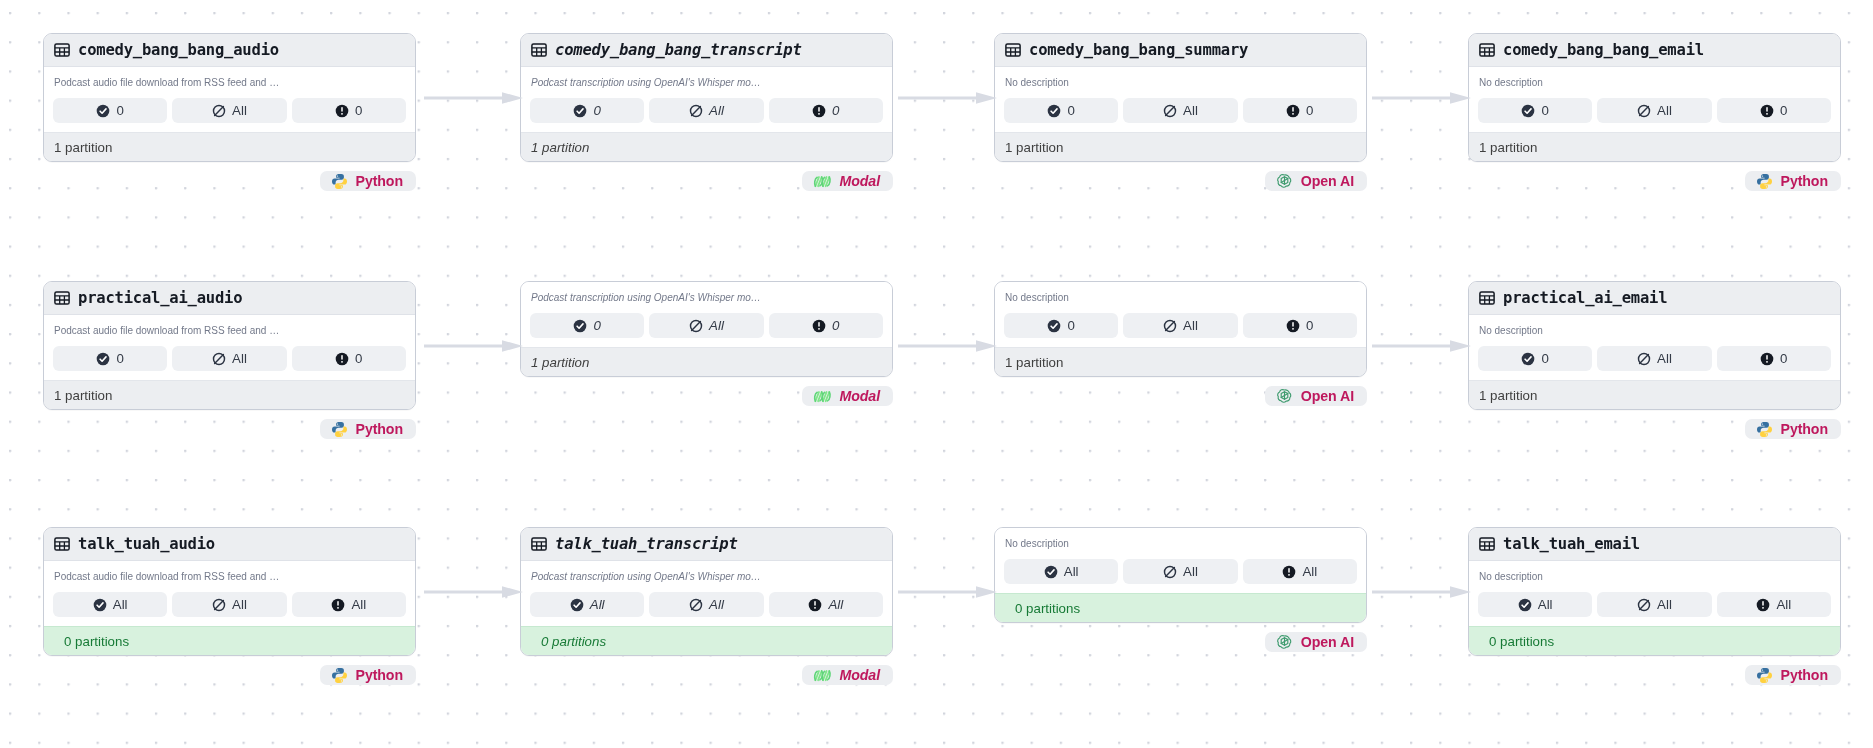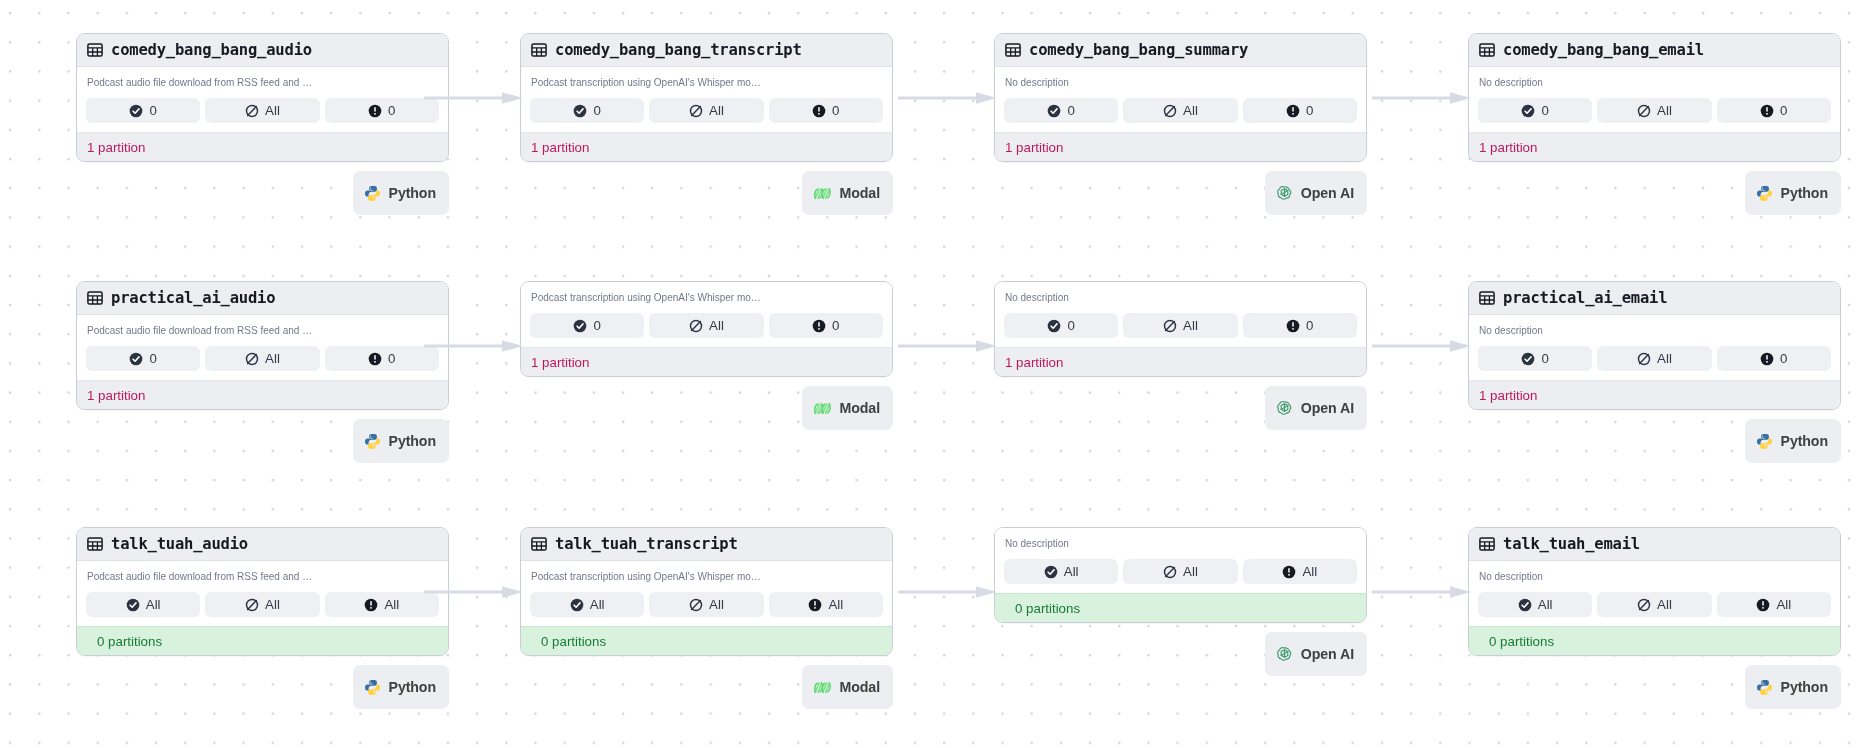--- a/index.html
+++ b/index.html
@@ -34,22 +34,22 @@
     height: 200px;
   }
   .row-0 { top: 33px; }
   .row-1 { top: 281px; }
   .row-2 { top: 527px; }
 
   .node-wrap {
     position: absolute;
     width: 373px;
   }
-  .col-0 { left: 43px; margin-left: 33px; }
-  .col-1 { left: 520px; }
+  .col-0 { left: 43px; }
+  .col-1 { left: 520px; font-style: italic; }
   .col-2 { left: 994px; }
   .col-3 { left: 1468px; }
 
   
   .card {
     width: 373px;
     box-sizing: border-box;
     border: 1px solid #c8cdd7;
     border-radius: 9px;
     background: #ffffff;
@@ -113,47 +113,47 @@
 
   .card-footer {
     height: 29px;
     display: flex;
     align-items: center;
     padding: 0 10px;
     box-sizing: border-box;
     font-size: 13.3px;
     background: #eceef1;
     border-top: 1px solid #e3e6eb;
-    color: #be185d;
+    color: #404040;
   }
   .card-footer.empty {
     background: #d8f2de;
     border-top-color: #c6e9d0;
     color: #177a36;
     padding-left: 20px;
   }
 
   
   .tech-row {
     width: 373px;
     display: flex;
     justify-content: flex-end;
     margin-top: 9px;
   }
   .tech-pill {
     display: inline-flex;
     align-items: center;
     gap: 8px;
-    height: 44px;
+    height: 20px;
     padding: 0 13px 0 11px;
     border-radius: 7px;
     background: #eceef1;
     font-size: 14.2px;
     font-weight: 700;
-    color: #404040;
+    color: #be185d;
     letter-spacing: -0.1px;
   }
   .tech-pill svg { display: block; flex: 0 0 auto; }
 
   
   .arrow {
     position: absolute;
     height: 14px;
     width: 100px;
   }

